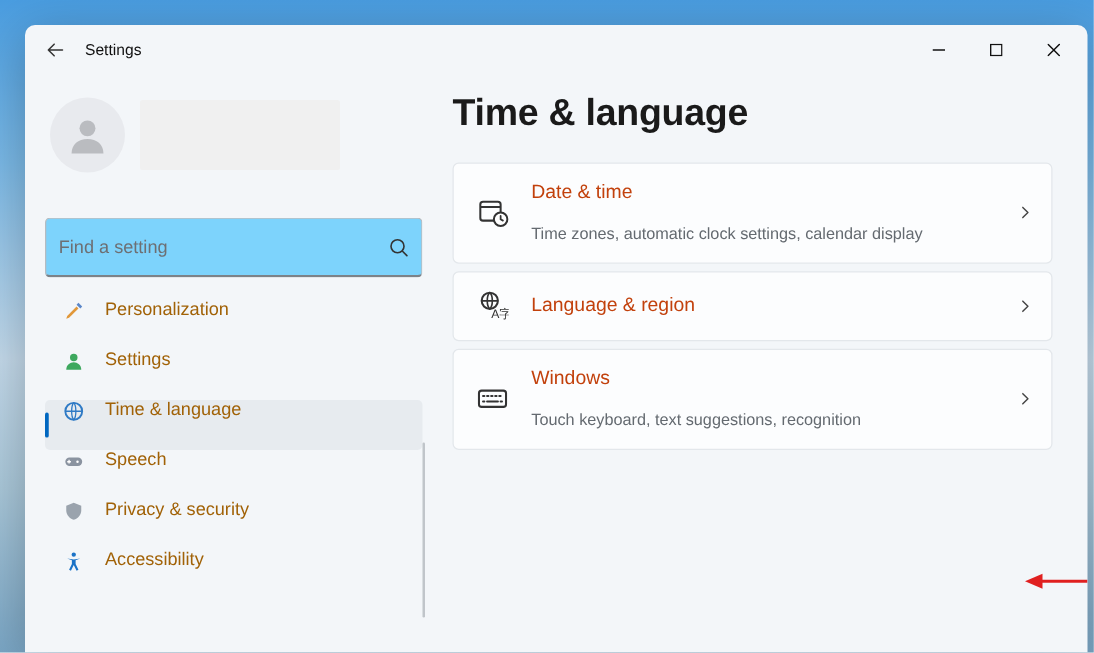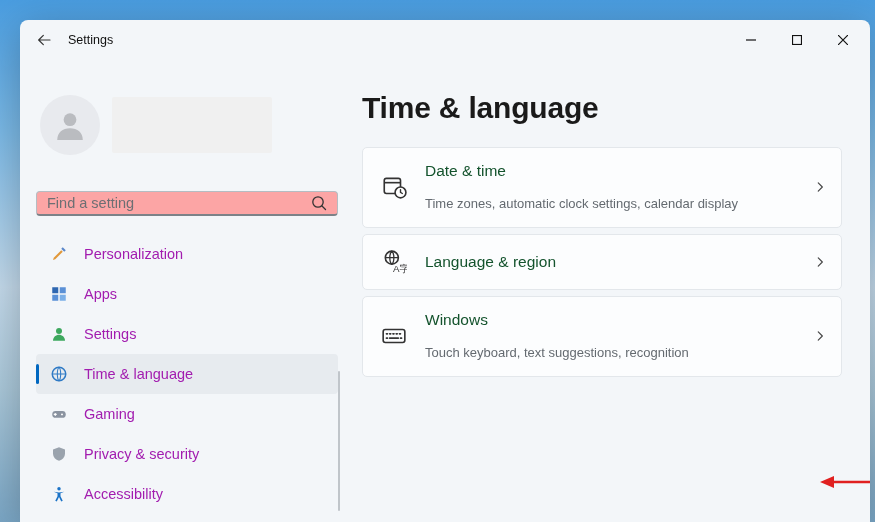--- a/index.html
+++ b/index.html
@@ -5,21 +5,21 @@
   * { box-sizing: border-box; margin: 0; padding: 0; font-family: "Segoe UI", Arial, sans-serif; }
   body {
     width: 875px; height: 522px;
     background: linear-gradient(180deg, #4a9de0 0%, #7ab8e5 25%, #c3d9ea 55%, #a9c7d9 75%, #7aa6c5 100%);
     position: relative; overflow: hidden;
   }
   
   .win {
     position: absolute; left: 20px; top: 20px; right: 5px; bottom: 0;
     background: #f3f6f9; border-radius: 8px 8px 0 0; box-shadow: 0 8px 40px rgba(0,0,0,.25);
-    display: flex; flex-direction: column; gap: 17px;
+    display: flex; flex-direction: column;
   }
   
   .titlebar { height: 40px; display: flex; align-items: center; padding: 0 4px; }
   .back-btn { width: 40px; height: 40px; display: flex; align-items: center; justify-content: center; cursor: default; }
   .back-btn svg { width: 16px; height: 16px; }
   .title { font-size: 12.5px; color: #111; margin-left: 4px; }
   .title-spacer { flex: 1; }
   .caption-btn { width: 46px; height: 30px; display: flex; align-items: center; justify-content: center; cursor: default; }
   .caption-btn svg { width: 10px; height: 10px; stroke: #111; stroke-width: 1.2; fill: none; }
   
@@ -31,54 +31,54 @@
   }
   .avatar {
     width: 60px; height: 60px; border-radius: 50%; background: #e8eaee;
     display: flex; align-items: center; justify-content: center;
   }
   .avatar svg { width: 34px; height: 34px; fill: #babcc0; }
   .userbox { width: 160px; height: 56px; background: #f0f0f0; border-radius: 2px; }
   .search {
     margin-top: 24px;
     display: flex; align-items: center; height: 48px;
-    background: #fca5a5; border: 1px solid #b5bcc2; border-bottom: 2px solid #7c8288;
+    background: #7dd3fc; border: 1px solid #b5bcc2; border-bottom: 2px solid #7c8288;
     border-radius: 4px; padding: 0 10px;
   }
   .search input {
     flex: 1; border: none; background: transparent; outline: none;
     font-size: 14.5px; color: #666;
   }
   .search input::placeholder { color: #6d6f73; }
   .search .sicon { width: 16px; height: 16px; }
   .nav { margin-top: 6px; display: flex; flex-direction: column; }
   .nav-item {
-    display: flex; align-items: center; gap: 16px;
+    display: flex; gap: 16px;
     height: 40px; padding: 0 10px 0 14px; border-radius: 4px;
-    font-size: 14.5px; color: #a21caf; cursor: default; position: relative;
+    font-size: 14.5px; color: #a16207; cursor: default; position: relative;
   }
   .nav-item.active { background: #e7ebef; }
   .nav-item.active::before {
     content: ""; position: absolute; left: 0; top: 10px; bottom: 10px; width: 3px;
     background: #0067c0; border-radius: 2px;
   }
   .nav-icon { width: 18px; height: 18px; display: flex; align-items: center; justify-content: center; }
   .scroll-ind { position: absolute; right: 12px; top: 294px; width: 2px; height: 140px; background: #c0c5ca; border-radius: 2px; }
   
   .main { flex: 1; padding: 14px 28px 12px 10px; overflow: hidden; position: relative; }
   .page-title { font-size: 30px; font-weight: 600; color: #1a1a1a; letter-spacing: -.2px; margin-bottom: 22px; }
   .cards { display: flex; flex-direction: column; gap: 6px; }
   .card {
     background: #fcfdfe; border: 1px solid #e3e7eb; border-radius: 5px;
     padding: 14px 14px 14px 18px; display: flex; align-items: center; gap: 18px;
     cursor: default;
   }
   .card-icon { width: 26px; height: 26px; display: flex; align-items: center; justify-content: flex-end; flex-shrink: 0; }
   .card-body { flex: 1; }
-  .card-title { font-size: 15.5px; color: #14532d; }
+  .card-title { font-size: 15.5px; color: #c2410c; }
   .card-desc { font-size: 13px; color: #646a70; margin-top: 16px; line-height: 1.3; }
   .chev { width: 14px; height: 14px; flex-shrink: 0; }
   
   .arrow {
     position: absolute; left: 468px; top: 398px; width: 110px; height: 14px; pointer-events: none;
   }
   .arrow svg { width: 100%; height: 100%; overflow: visible; }
 </style>
 </head>
 <body>
@@ -137,31 +137,20 @@
             <svg viewBox="0 0 24 24">
                 <path d="M4 20l3-1 10-10-2-2L5 17l-1 3z" fill="#e1983a"></path>
                 <path d="M15 5l2-2 4 4-2 2-4-4z" fill="#5b87c9"></path>
               </svg>
           </span>
           <span>Personalization</span>
         </div>
         <div class="nav-item">
           <span class="nav-icon">
             <svg viewBox="0 0 24 24">
-                <rect x="3" y="3" width="8" height="8" fill="#2e67b1"></rect>
-                <rect x="13" y="3" width="8" height="8" fill="#5a90d6"></rect>
-                <rect x="3" y="13" width="8" height="8" fill="#5a90d6"></rect>
-                <rect x="13" y="13" width="8" height="8" fill="#7cb0e8"></rect>
-              </svg>
-          </span>
-          <span>Apps</span>
-        </div>
-        <div class="nav-item">
-          <span class="nav-icon">
-            <svg viewBox="0 0 24 24">
                 <circle cx="12" cy="8" r="4" fill="#3da85e"></circle>
                 <path d="M4 21c0-5 4-8 8-8s8 3 8 8z" fill="#3da85e"></path>
               </svg>
           </span>
           <span>Settings</span>
         </div>
         <div class="nav-item active">
           <span class="nav-icon">
             <svg viewBox="0 0 24 24">
                 <circle cx="12" cy="12" r="9" fill="none" stroke="#2f7ac5" stroke-width="2"></circle>
@@ -171,21 +160,21 @@
           <span>Time &amp; language</span>
         </div>
         <div class="nav-item">
           <span class="nav-icon">
             <svg viewBox="0 0 24 24">
                 <rect x="3" y="8" width="18" height="9" rx="4.5" fill="#8a93a0"></rect>
                 <circle cx="16" cy="12.5" r="1.3" fill="#fff"></circle>
                 <path d="M7 10.5v4M5 12.5h4" stroke="#fff" stroke-width="1.4"></path>
               </svg>
           </span>
-          <span>Gaming</span>
+          <span>Speech</span>
         </div>
         <div class="nav-item">
           <span class="nav-icon">
             <svg viewBox="0 0 24 24">
                 <path d="M12 3l8 3v5c0 5-3.5 9-8 10c-4.5-1-8-5-8-10V6l8-3z" fill="#9aa3ad"></path>
               </svg>
           </span>
           <span>Privacy &amp; security</span>
         </div>
         <div class="nav-item">

